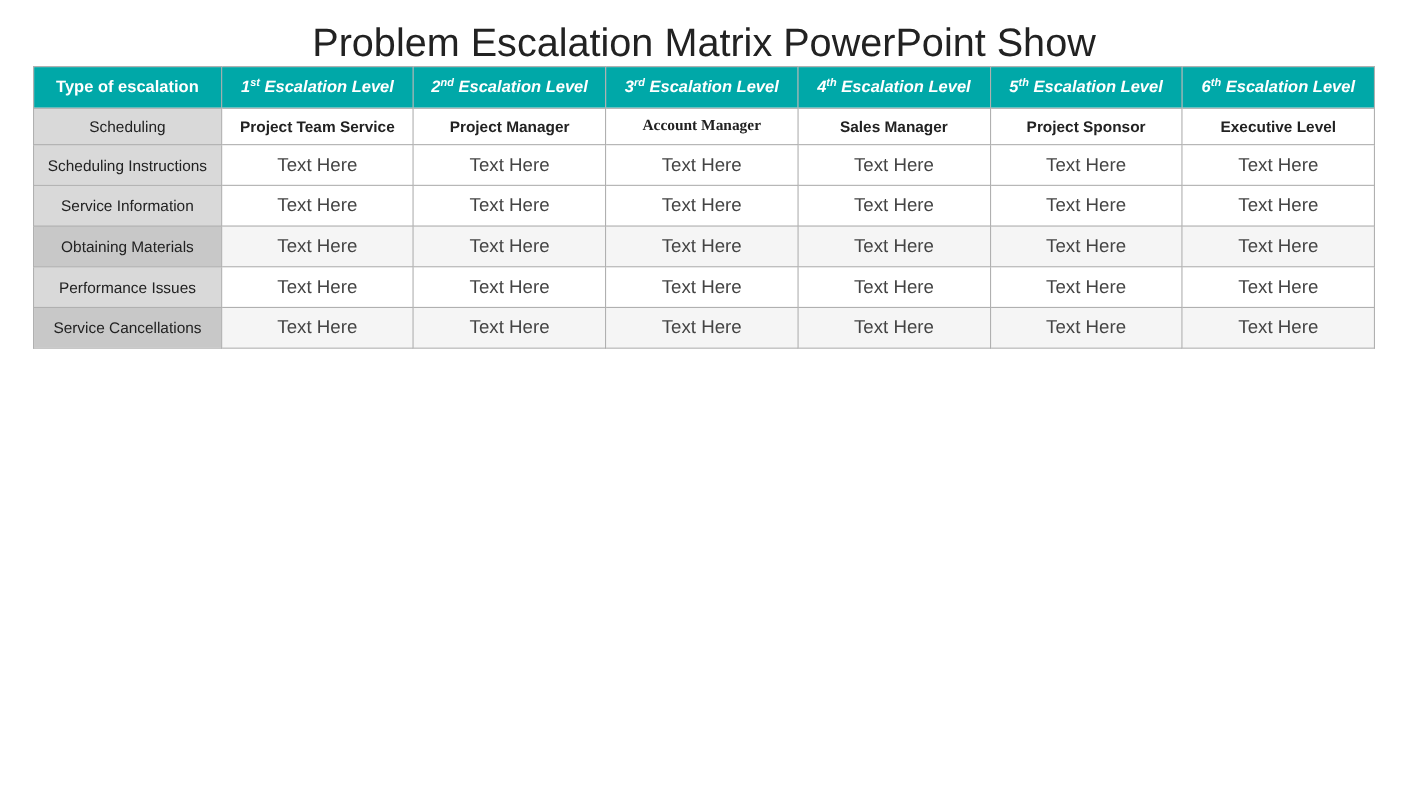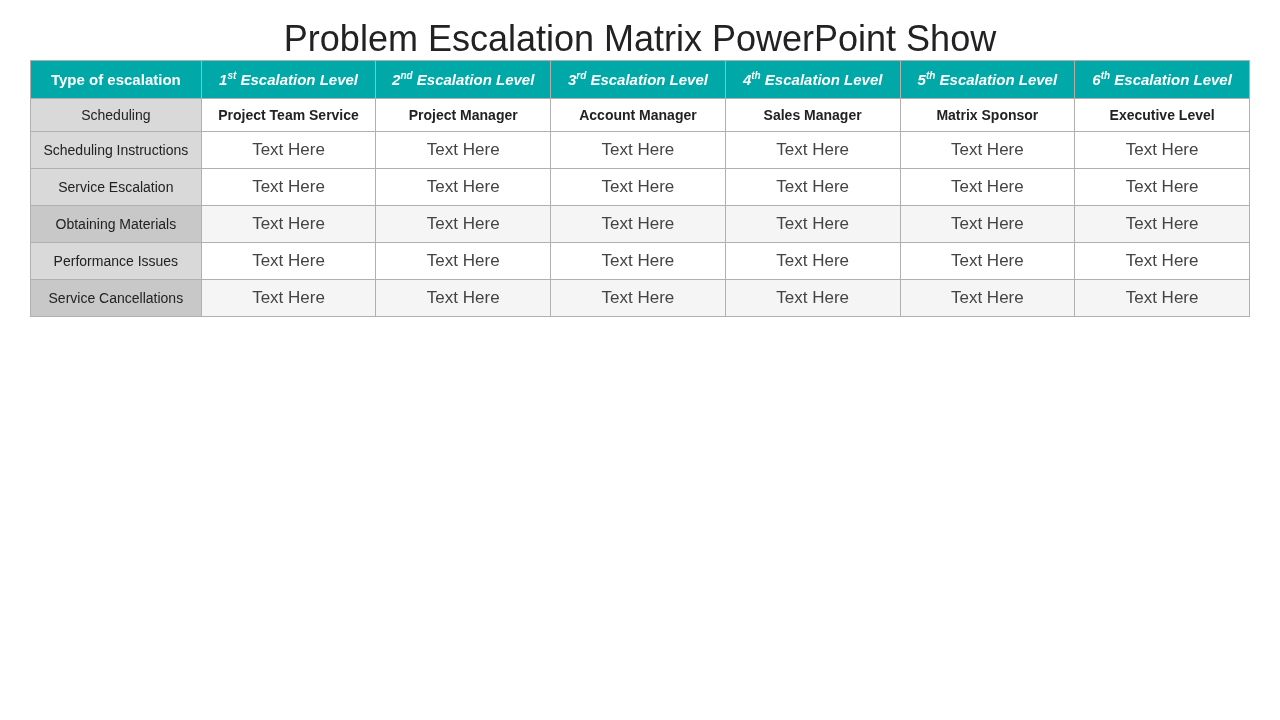--- a/index.html
+++ b/index.html
@@ -104,36 +104,36 @@
       <th class="col-rest">
         <span>6</span><sup>th</sup> <span>Escalation Level</span>
       </th>
     </tr>
   </thead>
   <tbody id="table-body">
   <tr class="scheduling-row">
         <td class="row-header">Scheduling</td>
         <td class="data-cell" style="font-weight: 700;">Project Team Service</td>
         <td class="data-cell" style="font-weight: 700;">Project Manager</td>
-        <td class="data-cell" style="font-weight: 700;">Account Manager</td>
+        <td class="data-cell" style="font-weight: 700; font-family: Liberation Serif, serif;">Account Manager</td>
         <td class="data-cell" style="font-weight: 700;">Sales Manager</td>
-        <td class="data-cell" style="font-weight: 700;">Matrix Sponsor</td>
+        <td class="data-cell" style="font-weight: 700;">Project Sponsor</td>
         <td class="data-cell" style="font-weight: 700;">Executive Level</td>
       </tr>
       <tr>
         <td class="row-header">Scheduling Instructions</td>
         <td class="data-cell">Text Here</td>
         <td class="data-cell">Text Here</td>
         <td class="data-cell">Text Here</td>
         <td class="data-cell">Text Here</td>
         <td class="data-cell">Text Here</td>
         <td class="data-cell">Text Here</td>
       </tr>
       <tr>
-        <td class="row-header">Service Escalation</td>
+        <td class="row-header">Service Information</td>
         <td class="data-cell">Text Here</td>
         <td class="data-cell">Text Here</td>
         <td class="data-cell">Text Here</td>
         <td class="data-cell">Text Here</td>
         <td class="data-cell">Text Here</td>
         <td class="data-cell">Text Here</td>
       </tr>
       <tr class="alt-row">
         <td class="row-header">Obtaining Materials</td>
         <td class="data-cell">Text Here</td>

